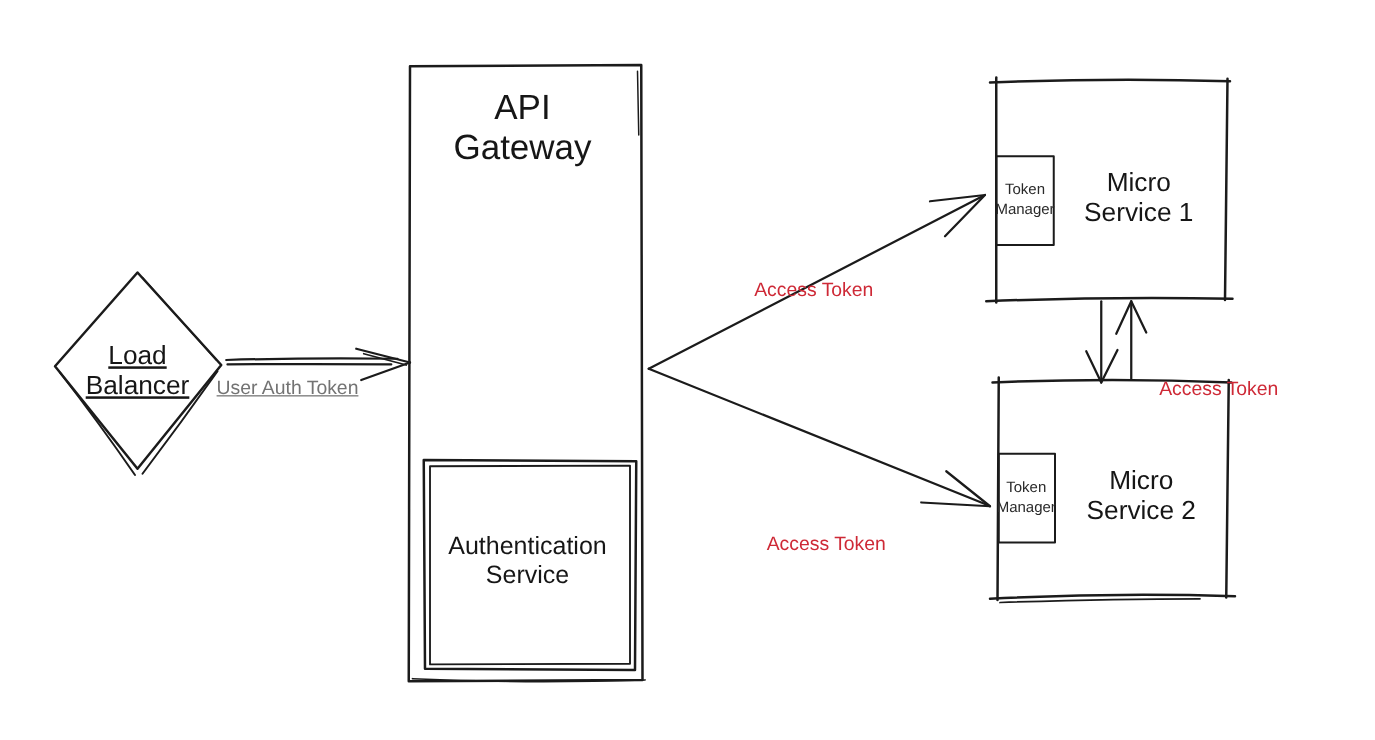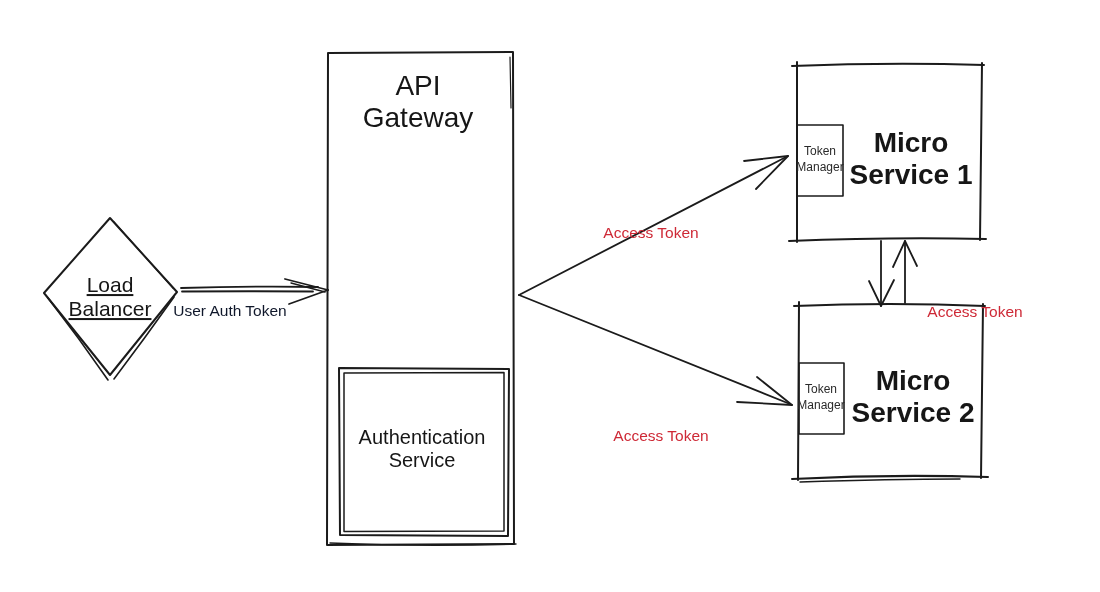--- a/index.html
+++ b/index.html
@@ -3,21 +3,21 @@
 <meta charset="utf-8">
 <style>
   html,body{margin:0;padding:0;background:#ffffff;}
   body{width:1100px;height:592px;position:relative;overflow:hidden;
        font-family:"Liberation Sans",sans-serif;}
   .stage{position:absolute;inset:0;}
   svg{position:absolute;left:0;top:0;}
   .lbl{position:absolute;transform:translate(-50%,-50%);
        white-space:pre-line;text-align:center;color:#161616;
        line-height:1.14;user-select:none;}
-  .lbl.node-title{font-size:28px;font-weight:bold;}
+  .lbl.node-title{font-size:21px;}
   .lbl.lb-title{font-size:21px;}
   .lbl.gw-title{font-size:28px;}
   .lbl.auth-title{font-size:20px;}
   .lbl.tm-title{font-size:12px;line-height:1.3;color:#2a2a2a;}
   .lbl.edge-label{font-size:15.5px;font-weight:400;margin-top:44px;}
 </style>
 </head>
 <body>
 
 <div class="stage">
@@ -108,21 +108,21 @@
 
   <div class="lbl tm-title" style="left:820px;top:160px;">Token
 Manager</div>
 
   <div class="lbl node-title" style="left:913px;top:397px;">Micro
 Service 2</div>
 
   <div class="lbl tm-title" style="left:821px;top:398px;">Token
 Manager</div>
 
-  <div class="lbl edge-label" style="left:230px;top:267px;color:#0f172a;">User Auth Token</div>
+  <div class="lbl edge-label" style="left:230px;top:267px;color:#737373;text-decoration:underline;">User Auth Token</div>
 
   <div class="lbl edge-label" style="left:651px;top:189px;color:#ce2936;">Access Token</div>
 
   <div class="lbl edge-label" style="left:661px;top:392px;color:#ce2936;">Access Token</div>
 
   <div class="lbl edge-label" style="left:975px;top:268px;color:#ce2936;">Access Token</div>
 
 </div>
 
 </body></html>

